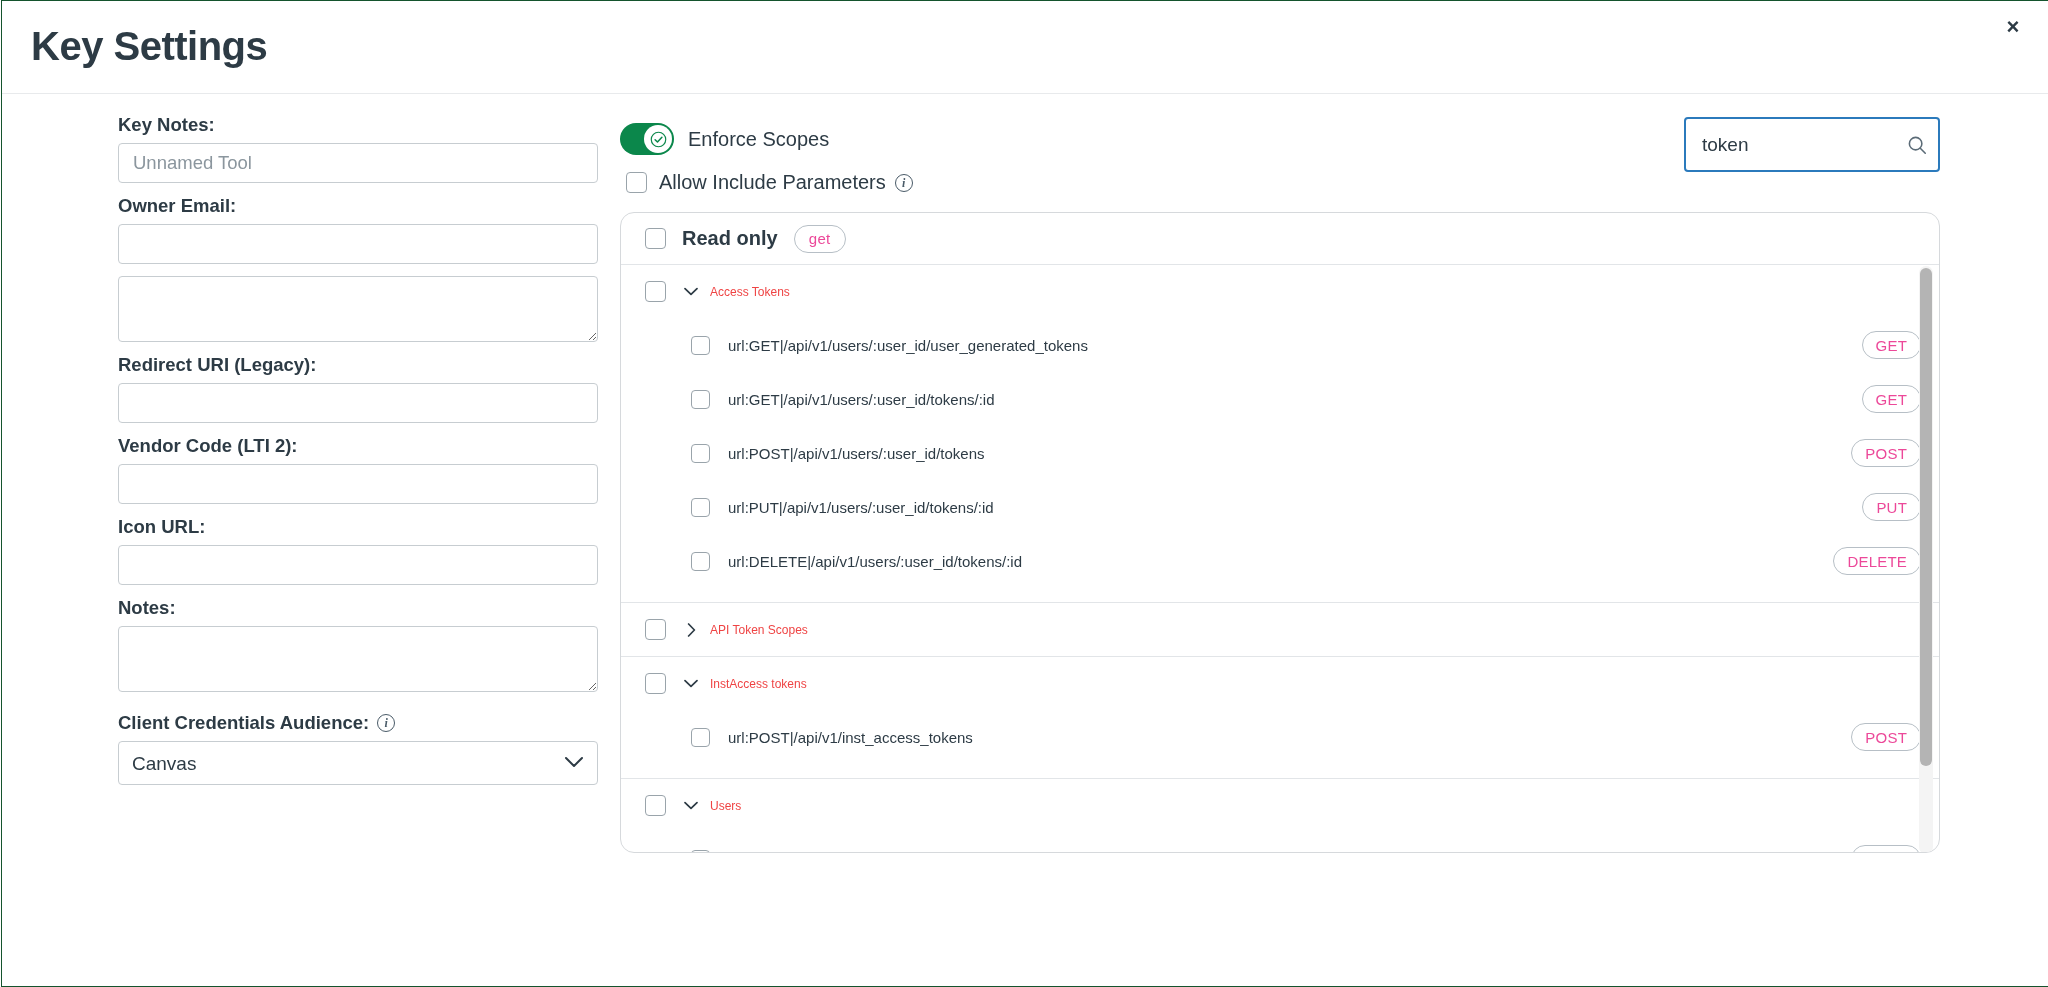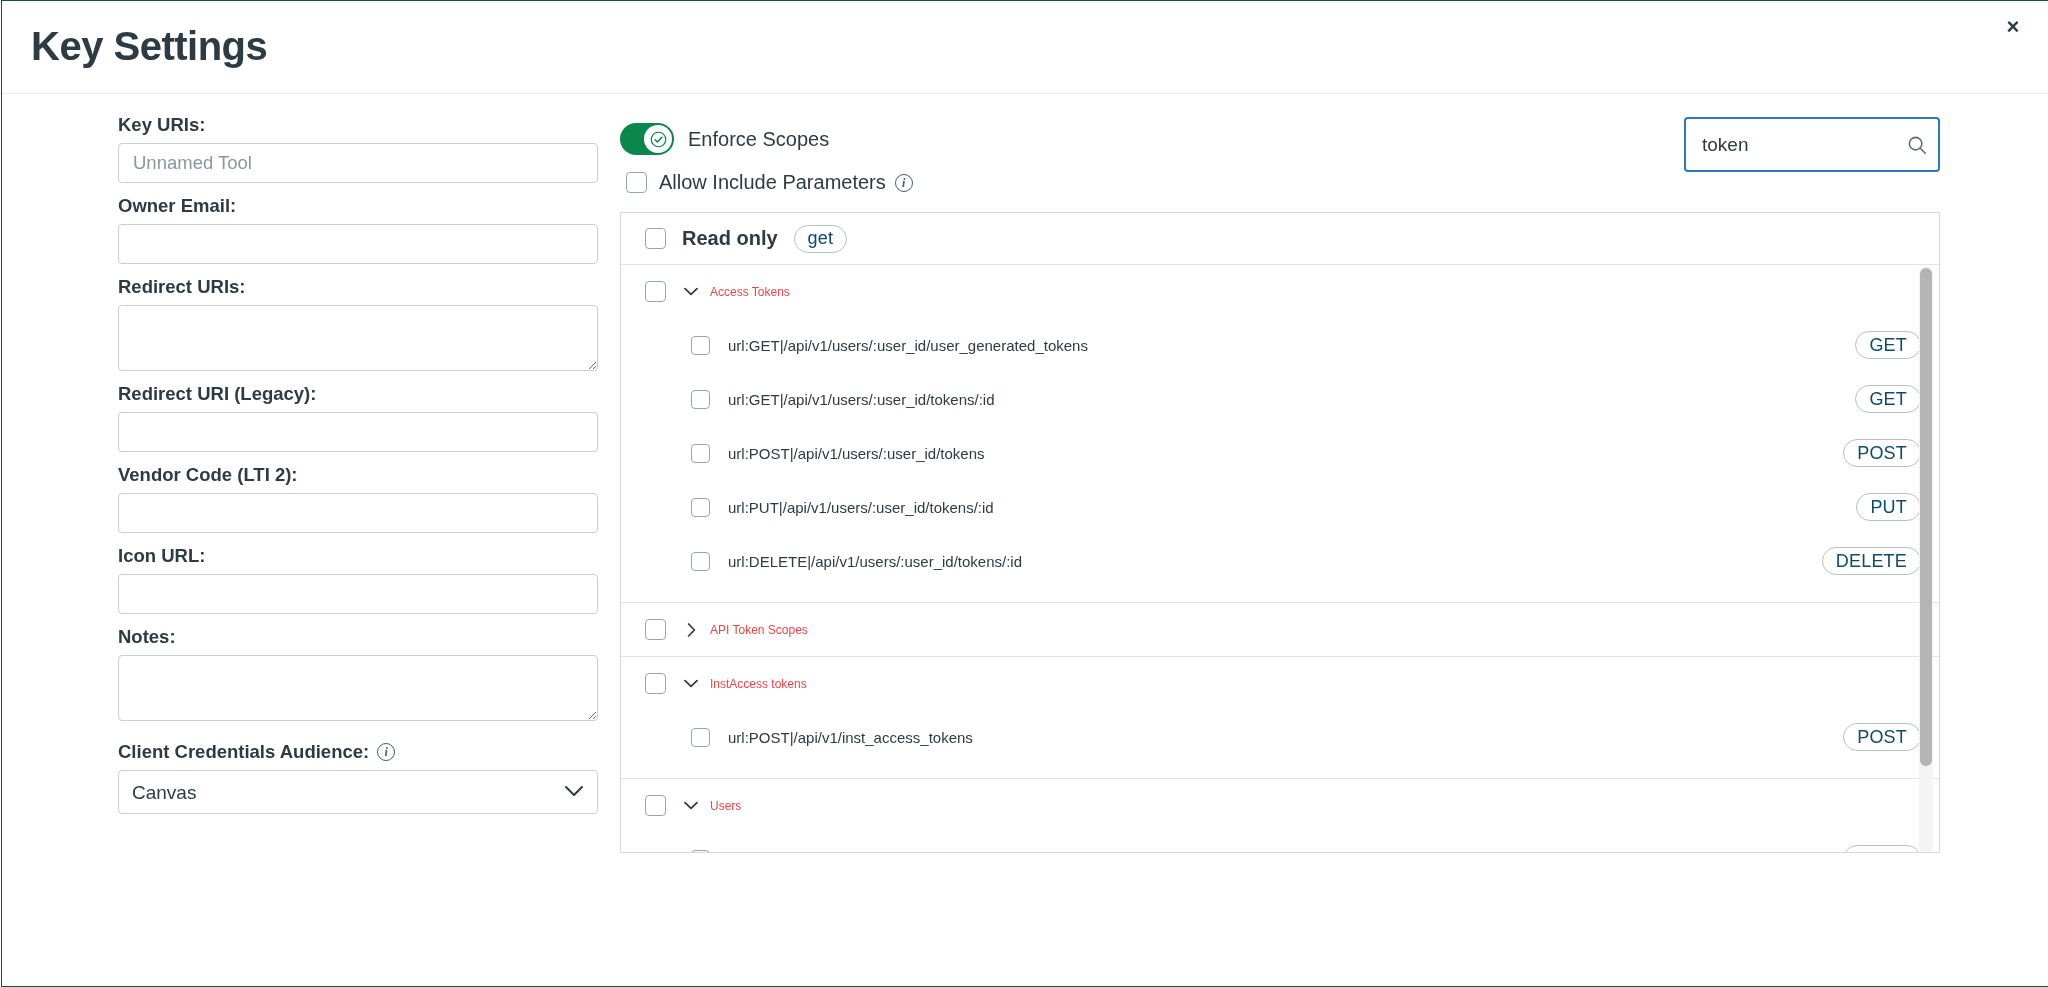--- a/index.html
+++ b/index.html
@@ -259,21 +259,21 @@
     min-width: 0;
   }
   #search-icon { color: #5b6b77; display: flex; align-items: center; }
 
   
   #scope-panel {
     position: relative;
     width: 1320px;
     height: 641px;
     border: 1px solid #d6d9dc;
-    border-radius: 0;
+    border-radius: 14px;
     background: #fff;
     overflow: hidden;
   }
   #readonly-row {
     height: 52px;
     display: flex;
     align-items: center;
     gap: 16px;
     padding: 0 24px;
     border-bottom: 1px solid #e2e5e8;
@@ -285,22 +285,22 @@
   }
   .pill {
     display: inline-flex;
     align-items: center;
     justify-content: center;
     height: 28px;
     min-width: 52px;
     padding: 0 13px;
     border: 1px solid #b7bfc6;
     border-radius: 14px;
-    font-size: 18px;
-    color: #0c4a6e;
+    font-size: 15px;
+    color: #ec4899;
     background: #fff;
     letter-spacing: 0.2px;
     flex: 0 0 auto;
   }
   .pill-get-lower { text-transform: none; }
 
   #scope-scroll {
     position: relative;
     height: 588px;
     overflow: hidden;
@@ -375,29 +375,28 @@
 
   <div id="header">
     <div id="page-title">Key Settings</div>
     <button id="close-button">×</button>
   </div>
 
   <div id="body-area">
 
     <div id="form-col">
 
-      <div class="field-label">Key URIs:</div>
+      <div class="field-label">Key Notes:</div>
       <input class="text-input" type="text" placeholder="Unnamed Tool" style="">
 
       <div class="field-spacer"></div>
       <div class="field-label">Owner Email:</div>
       <input class="text-input" type="text" placeholder="" style="">
 
       <div class="field-spacer"></div>
-      <div class="field-label">Redirect URIs:</div>
       <textarea class="textarea-input" placeholder="" style=""></textarea>
 
       <div class="field-spacer"></div>
       <div class="field-label">Redirect URI (Legacy):</div>
       <input class="text-input" type="text" placeholder="" style="">
 
       <div class="field-spacer"></div>
       <div class="field-label">Vendor Code (LTI 2):</div>
       <input class="text-input" type="text" placeholder="" style="">
 

